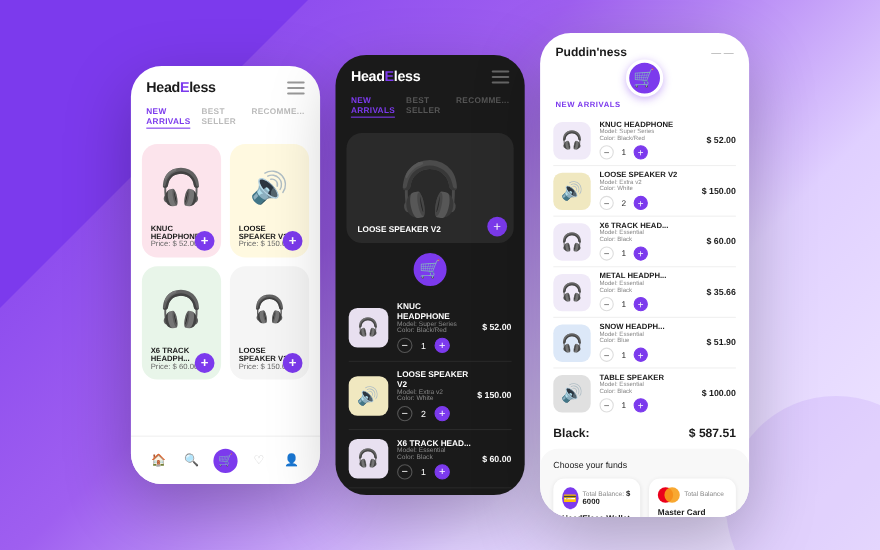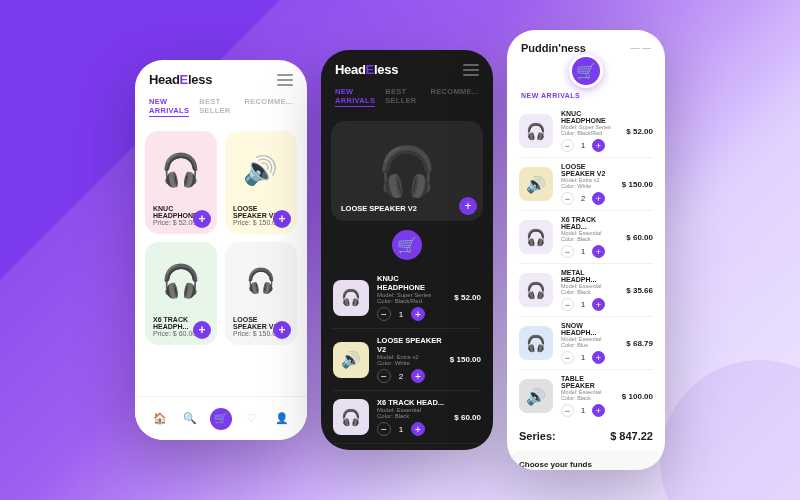--- a/index.html
+++ b/index.html
@@ -51,21 +51,21 @@
 
     
     .phone-2 {
       width: 172px;
       height: 400px;
       background: #1a1a1a;
     }
 
     
     .phone-3 {
-      width: 158px;
+      width: 190px;
       height: 440px;
       background: #fff;
     }
 
     
     .phone-header {
       display: flex;
       align-items: center;
       justify-content: space-between;
       padding: 12px 14px 6px;
@@ -408,21 +408,21 @@
     
     .payment-section {
       background: #f8f8f8;
       border-radius: 16px 16px 0 0;
       margin-top: 4px;
       padding: 10px 12px;
     }
 
     .payment-title {
       font-size: 8px;
-      font-weight: 700;
+      font-weight: 400;
       color: #1a1a1a;
       margin-bottom: 8px;
     }
 
     .payment-options {
       display: flex;
       gap: 8px;
       margin-bottom: 8px;
     }
 
@@ -792,56 +792,68 @@
         <div class="phone3-info">
           <div class="phone3-name">SNOW HEADPH...</div>
           <div class="phone3-detail">Model: Essential</div>
           <div class="phone3-detail">Color: Blue</div>
           <div class="phone3-qty">
             <div class="phone3-qty-btn">−</div>
             <span class="phone3-qty-num">1</span>
             <div class="phone3-qty-btn plus">+</div>
           </div>
         </div>
-        <div class="phone3-price">$ 68.79</div>
+        <div class="phone3-price">$ 51.90</div>
       </div>
       <div class="phone3-item" style="border-bottom:none;">
         <div class="phone3-img" style="background:#e0e0e0;">🔊</div>
         <div class="phone3-info">
           <div class="phone3-name">TABLE SPEAKER</div>
           <div class="phone3-detail">Model: Essential</div>
           <div class="phone3-detail">Color: Black</div>
           <div class="phone3-qty">
             <div class="phone3-qty-btn">−</div>
             <span class="phone3-qty-num">1</span>
             <div class="phone3-qty-btn plus">+</div>
           </div>
         </div>
         <div class="phone3-price">$ 100.00</div>
       </div>
     </div>
 
     <div class="phone3-total">
-      <span>Series:</span>
-      <span>$ 847.22</span>
+      <span>Black:</span>
+      <span>$ 587.51</span>
     </div>
 
     <div class="payment-section">
       <div class="payment-title">Choose your funds</div>
       <div class="payment-options">
         <div class="payment-card">
           <div class="payment-card-header">
             <div class="wallet-icon">💳</div>
             <div>
               <div class="payment-balance">
                 <span>Total Balance:</span>
                 <strong>$ 6000</strong>
               </div>
             </div>
           </div>
           <div class="payment-label">HeadEless Wallet</div>
         </div>
+        <div class="payment-card">
+          <div class="payment-card-header">
+            <div class="mastercard-icon">
+              <div class="mc-circle-1"></div>
+              <div class="mc-circle-2"></div>
+            </div>
+            <div>
+              <div class="payment-balance">Total Balance</div>
+            </div>
+          </div>
+          <div class="payment-label">Master Card</div>
+        </div>
       </div>
 
     </div>
   </div>
 
 </div>
 
 </body></html>

